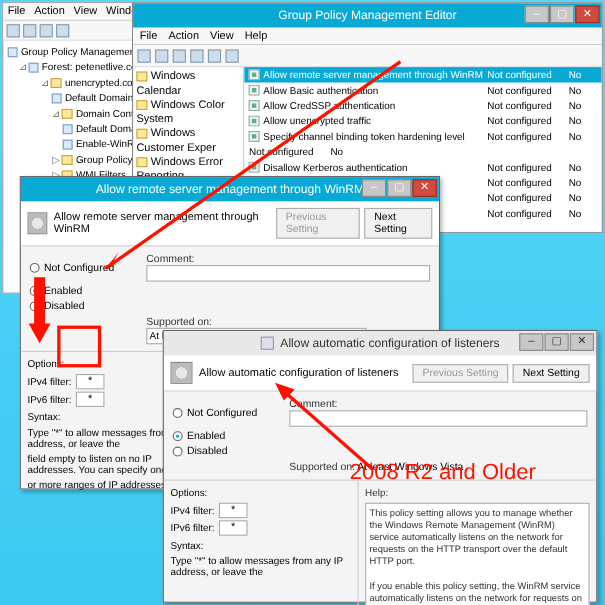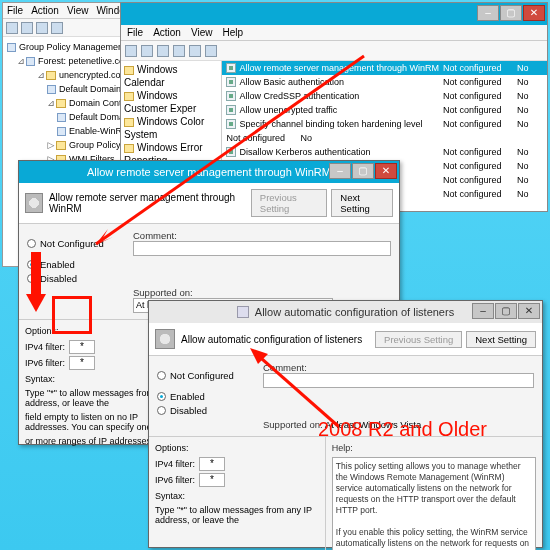--- a/index.html
+++ b/index.html
@@ -103,20 +103,21 @@
     <div class="ind4"><span class="exp">▷</span><span class="fico"></span><span>WMI Filters</span></div>
     <div class="ind4"><span class="exp">▷</span><span class="fico"></span><span>Starter GPOs</span></div>
     <div class="ind2"><span class="exp">▷</span><span class="fico"></span><span>Sites</span></div>
     <div class="ind2"><span class="gico"></span><span>Group Policy Modeling</span></div>
     <div class="ind2"><span class="gico"></span><span>Group Policy Results</span></div>
   </div>
 </div>
 
 <div class="gped">
   <div class="titlebar">
+    <span>Group Policy Management Editor</span>
     <div class="wbtns">
       <div class="wbtn">–</div>
       <div class="wbtn">▢</div>
       <div class="wbtn cl">✕</div>
     </div>
   </div>
   <div class="menu">
     <span>File</span>
     <span>Action</span>
     <span>View</span>
@@ -126,22 +127,22 @@
     <span class="ticon"></span>
     <span class="ticon"></span>
     <span class="ticon"></span>
     <span class="ticon"></span>
     <span class="ticon"></span>
     <span class="ticon"></span>
   </div>
   <div class="body">
     <div class="leftcol" id="leftlist">
         <div><span class="fico"></span>Windows Calendar</div>
+        <div><span class="fico"></span>Windows Color System</div>
         <div><span class="fico"></span>Windows Customer Exper</div>
-        <div><span class="fico"></span>Windows Color System</div>
         <div><span class="fico"></span>Windows Error Reporting</div>
         <div><span class="fico"></span>Windows Installer</div>
         <div><span class="fico"></span>Windows Logon Options</div>
         <div>Windows Mail</div>
       </div>
     <div class="rightcol">
       <div class="rows" id="rowlist">
           <div class="row sel">
             <div class="c1"><span class="pico"></span>Allow remote server management through WinRM</div>
             <div class="c2">Not configured</div>

